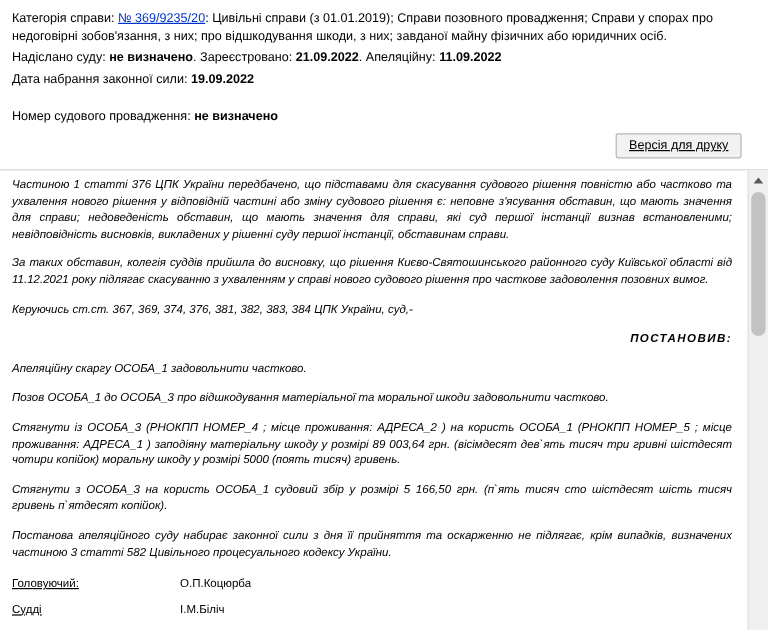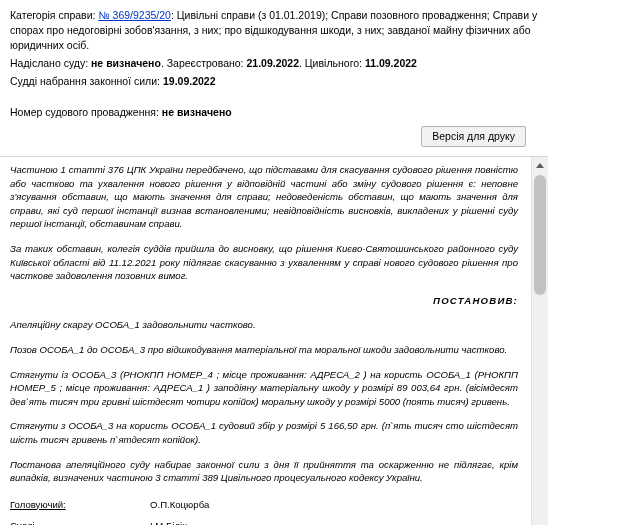--- a/index.html
+++ b/index.html
@@ -10,21 +10,21 @@
   body {
     width: 640px;
     height: 525px;
     font-family: "Liberation Sans", sans-serif;
     font-size: 10px;
     color: #000000;
     overflow: hidden;
     position: relative;
   }
   .page {
-    width: 548px;
+    width: 640px;
     height: 525px;
     position: relative;
     box-sizing: border-box;
   }
   
   .meta {
     padding: 8px 10px 0 10px;
     font-size: 10.5px;
     line-height: 15px;
   }
@@ -54,20 +54,21 @@
     right: 22px;
     top: 0;
     background: #f2f2f2;
     border: 1px solid #b5b5b5;
     border-radius: 2px;
     font-size: 10.5px;
     color: #000;
     padding: 3px 10px 4px 10px;
     cursor: pointer;
     font-family: "Liberation Sans", sans-serif;
+    text-decoration: underline;
   }
   
   .doc-wrap {
     position: relative;
     margin: 4px 0 0 0;
     border-top: 1px solid #d7d7d7;
     height: 400px;
   }
   .doc-body {
     position: absolute;
@@ -157,47 +158,48 @@
 
 <div class="page">
 
   <div class="meta">
     <div class="meta-line">
       <span>Категорія справи</span><span>: </span><span class="meta-link">№ 369/9235/20</span><span>: Цивільні справи (з 01.01.2019); Справи позовного провадження; Справи у спорах про недоговірні зобов'язання, з них; про відшкодування шкоди, з них; завданої майну фізичних або юридичних осіб.</span>
     </div>
     <div class="meta-line">
       <span>Надіслано суду:</span>
       <span class="bold">не визначено</span><span>. Зареєстровано:</span>
-      <span class="bold">21.09.2022</span><span>. Цивільного:</span>
+      <span class="bold">21.09.2022</span><span>. Апеляційну:</span>
       <span class="bold">11.09.2022</span>
     </div>
     <div class="meta-line">
-      <span>Судді набрання законної сили:</span>
+      <span>Дата набрання законної сили:</span>
       <span class="bold">19.09.2022</span>
     </div>
     <div class="case-number-line">
       <span>Номер судового провадження:</span>
       <span class="bold">не визначено</span>
     </div>
   </div>
 
   <div class="print-row">
     <button class="print-btn">Версія для друку</button>
   </div>
 
   <div class="doc-wrap">
     <div class="doc-body">
       <p>Частиною 1 статті 376 ЦПК України передбачено, що підставами для скасування судового рішення повністю або частково та ухвалення нового рішення у відповідній частині або зміну судового рішення є: неповне з'ясування обставин, що мають значення для справи; недоведеність обставин, що мають значення для справи, які суд першої інстанції визнав встановленими; невідповідність висновків, викладених у рішенні суду першої інстанції, обставинам справи.</p>
       <p>За таких обставин, колегія суддів прийшла до висновку, що рішення Києво-Святошинського районного суду Київської області від 11.12.2021 року підлягає скасуванню з ухваленням у справі нового судового рішення про часткове задоволення позовних вимог.</p>
+      <p>Керуючись ст.ст. 367, 369, 374, 376, 381, 382, 383, 384 ЦПК України, суд,-</p>
       <p class="center">ПОСТАНОВИВ:</p>
       <p>Апеляційну скаргу  ОСОБА_1   задовольнити частково.</p>
       <p>Позов ОСОБА_1   до ОСОБА_3  про відшкодування матеріальної та моральної шкоди задовольнити частково.</p>
       <p>Стягнути із ОСОБА_3 (РНОКПП НОМЕР_4 ; місце проживання: АДРЕСА_2 ) на користь ОСОБА_1 (РНОКПП НОМЕР_5 ; місце проживання:  АДРЕСА_1 ) заподіяну матеріальну шкоду у розмірі 89 003,64 грн.  (вісімдесят дев`ять тисяч три гривні шістдесят чотири копійок) моральну  шкоду у розмірі 5000 (поять тисяч) гривень.</p>
       <p>Стягнути з ОСОБА_3   на користь ОСОБА_1    судовий збір у розмірі 5 166,50 грн. (п`ять тисяч сто шістдесят шість тисяч гривень п`ятдесят копійок).</p>
-      <p>Постанова апеляційного суду набирає законної сили з дня її прийняття та оскарженню не підлягає, крім випадків, визначених частиною 3 статті 389 Цивільного процесуального кодексу України.</p>
+      <p>Постанова апеляційного суду набирає законної сили з дня її прийняття та оскарженню не підлягає, крім випадків, визначених частиною 3 статті 582 Цивільного процесуального кодексу України.</p>
 
       <table class="sign-table">
         <tbody>
             <tr>
           <td class="sign-label bold">Головуючий:</td>
           <td class="sign-name">О.П.Коцюрба</td>
         </tr>
         <tr>
           <td class="sign-label bold">Судді</td>
           <td class="sign-name">І.М.Біліч</td>

